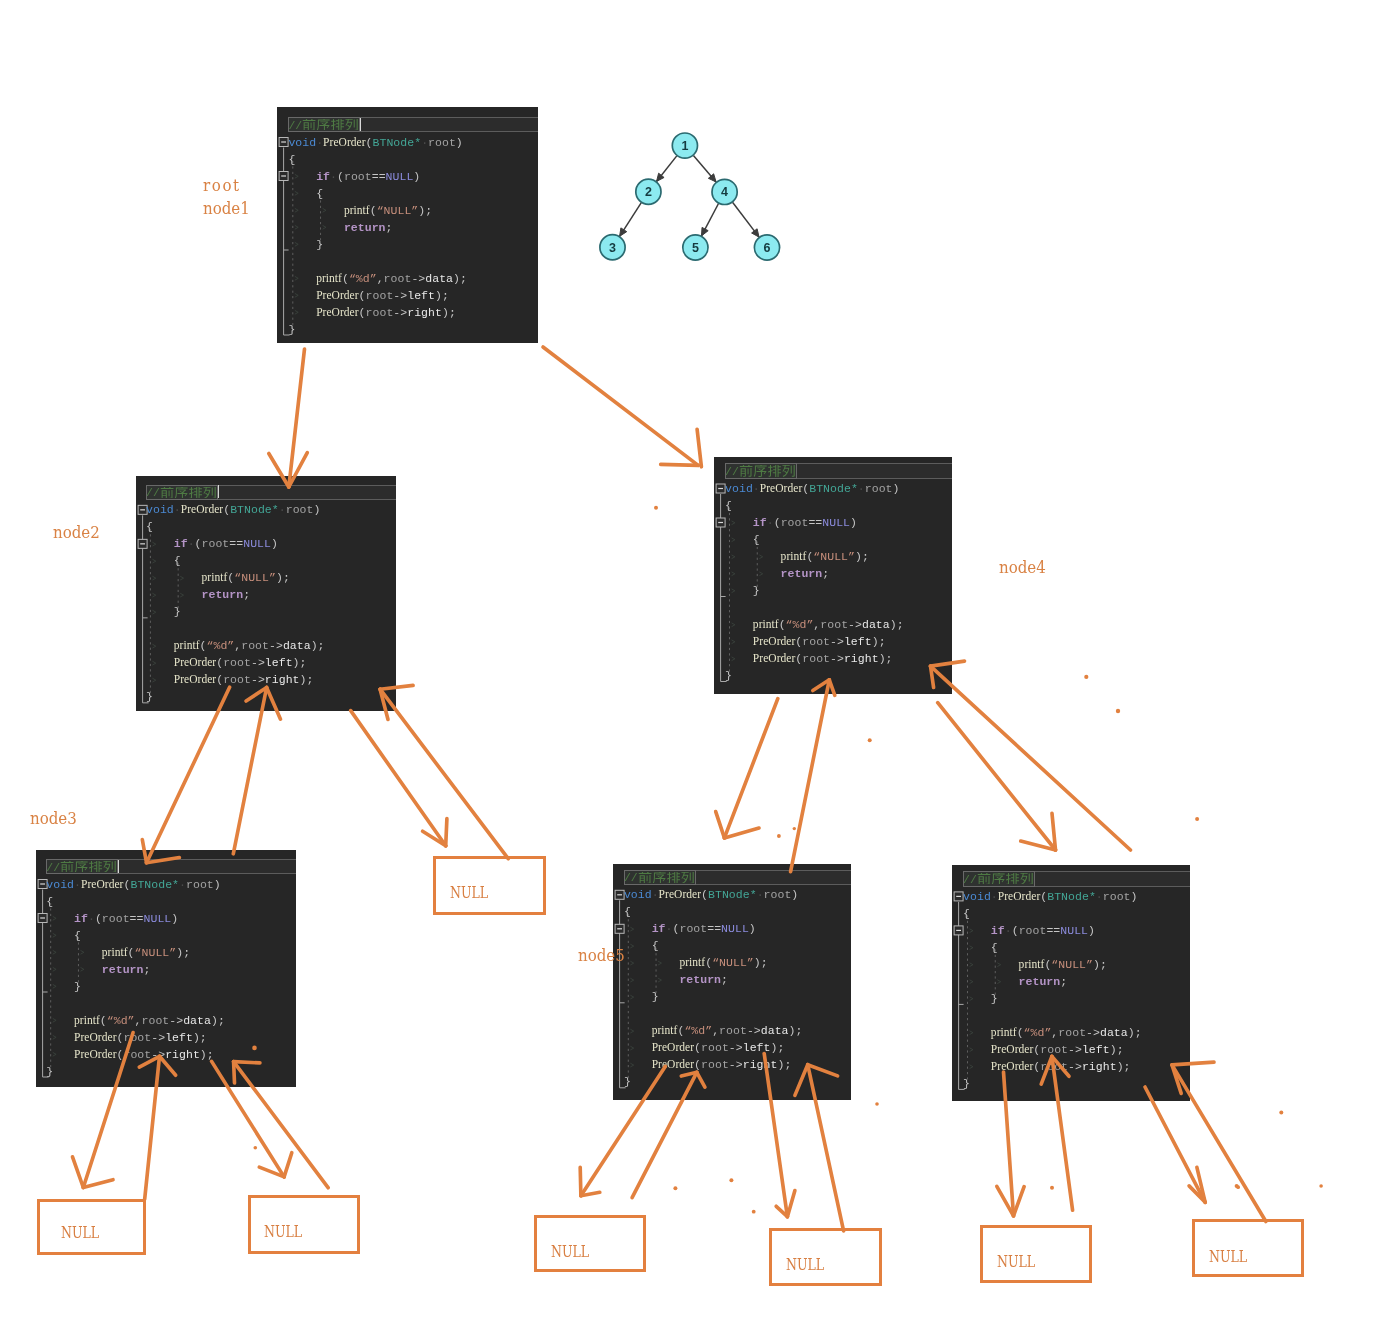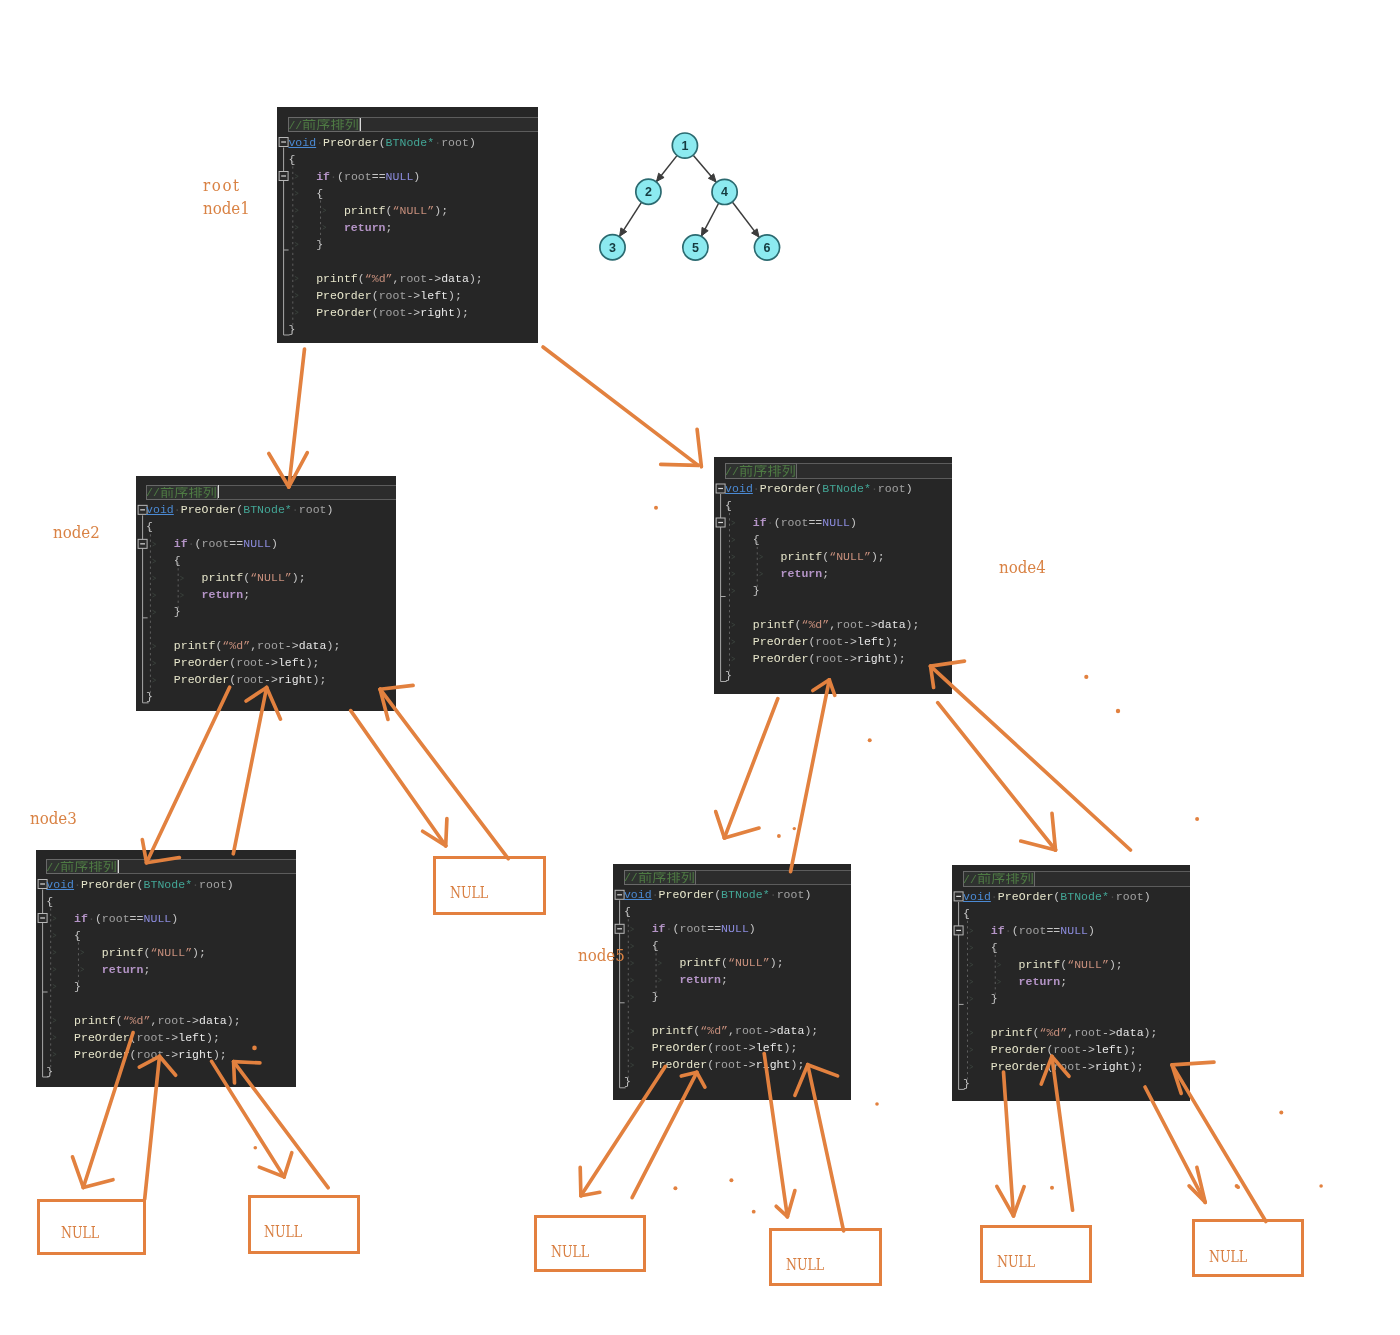--- a/index.html
+++ b/index.html
@@ -10,21 +10,21 @@
   svg.layer{position:absolute;left:0;top:0;width:1400px;height:1335px;overflow:visible;}
   .codeblock{position:absolute;background:#262626;overflow:hidden;
              font-family:"Liberation Mono",monospace;}
   .cb-inner{position:absolute;left:0;top:0;}
   .cline{position:relative;height:17px;white-space:pre;font-size:11.5px;
          line-height:17px;letter-spacing:0.04px;}
   .selrow{position:absolute;box-sizing:border-box;background:#2c2c2c;
           border-top:1px solid #5c5c5c;border-bottom:1px solid #5c5c5c;}
   .seltext{position:absolute;box-sizing:border-box;background:#2f3230;
            border:1px solid #696969;}
-  .cm{color:#4e7a43;} .kw{color:#4b8ad4;text-decoration:underline;} .kw2{color:#b494c6;font-weight:bold;} .fn{color:#e6e5ca;}
+  .cm{color:#4e7a43;} .kw{color:#4b8ad4;} .kw2{color:#b494c6;font-weight:bold;} .fn{color:#e6e5ca;font-family:Liberation Serif, serif;}
   .ty{color:#43a696;} .va{color:#a2a2a2;} .pn{color:#c6c6c6;} .mc{color:#8b8bdc;}
   .st{color:#c78f7c;} .mb{color:#e8e8e8;}
   .dot{color:#4a4a4a;}
   .caret{display:inline-block;width:1px;height:13px;background:#d8d8d8;
          vertical-align:-2px;margin-left:1px;}
   .nullbox{position:absolute;box-sizing:border-box;border:3px solid #e3803f;background:#fff;}
   .nulltext{position:absolute;color:#d87f42;font-family:"DejaVu Serif",serif;
             font-size:17.4px;transform:scaleX(0.72);transform-origin:left center;
             white-space:nowrap;}
   .lbl{position:absolute;color:#d98244;font-family:"DejaVu Serif",serif;

